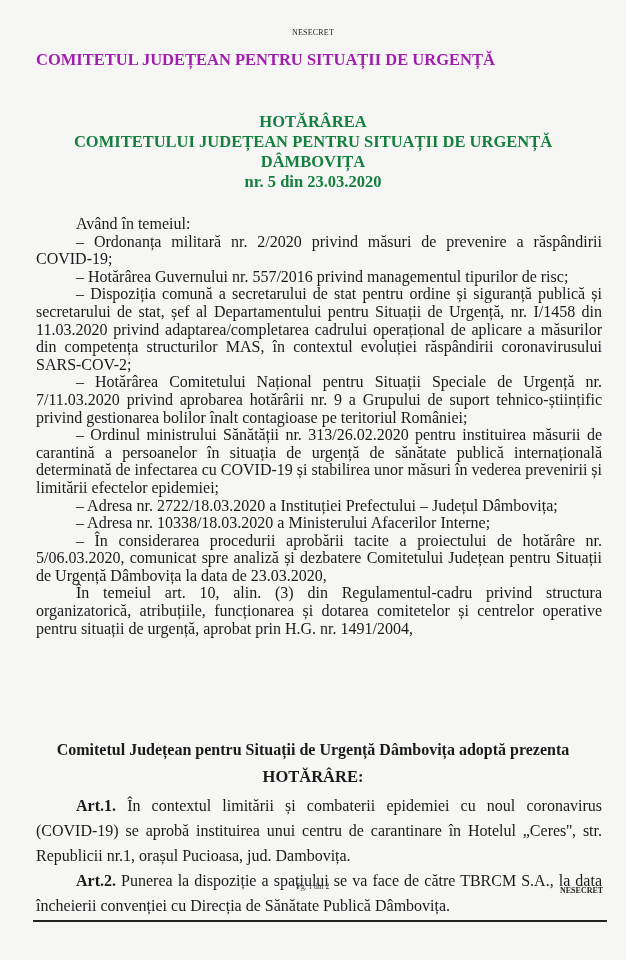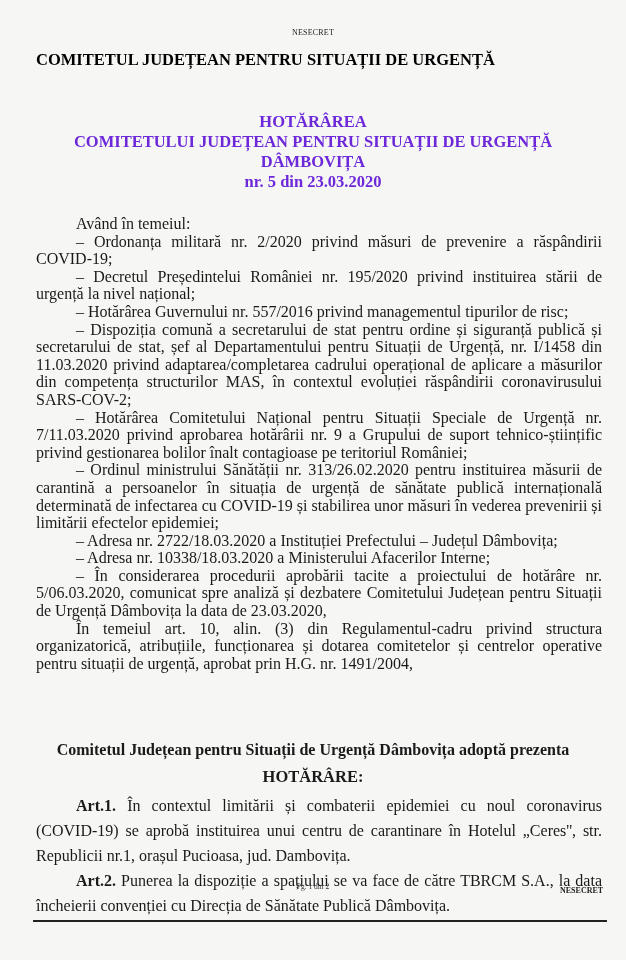--- a/index.html
+++ b/index.html
@@ -10,25 +10,25 @@
       color: #1a1a1a;
       position: relative;
     }
     .page { position: absolute; left: 0; top: 0; width: 626px; height: 960px; }
     .classif-top {
       position: absolute; top: 28px; left: 0; width: 626px; text-align: center;
       font-size: 8px; letter-spacing: 0.2px; color: #222;
     }
     .org {
       position: absolute; top: 50px; left: 36px; font-weight: bold;
-      font-size: 16.5px; color: #000000; white-space: nowrap;
+      font-size: 16.5px; color: #a21caf; white-space: nowrap;
     }
     .title-block {
       position: absolute; top: 112px; left: 0; width: 626px; text-align: center;
-      font-weight: bold; font-size: 16.5px; line-height: 20px; color: #6d28d9;
+      font-weight: bold; font-size: 16.5px; line-height: 20px; color: #15803d;
     }
     .body {
       position: absolute; top: 215px; left: 36px; width: 566px;
       font-size: 16px; line-height: 17.6px; text-align: justify;
     }
     .body p { margin: 0; text-indent: 40px; }
     .body p.noindent { text-indent: 40px; }
     .adopt {
       position: absolute; top: 741px; left: 0; width: 626px; text-align: center;
       font-weight: bold; font-size: 16px;
@@ -63,21 +63,20 @@
   <div class="title-block">
     <div>HOTĂRÂREA</div>
     <div>COMITETULUI JUDEȚEAN PENTRU SITUAȚII DE URGENȚĂ</div>
     <div>DÂMBOVIȚA</div>
     <div>nr. 5 din 23.03.2020</div>
   </div>
 
   <div class="body">
     <p>Având în temeiul:</p>
     <p>– Ordonanța militară nr. 2/2020 privind măsuri de prevenire a răspândirii COVID-19;</p>
-    <p>– Decretul Președintelui României nr. 195/2020 privind instituirea stării de urgență la nivel național;</p>
     <p>– Hotărârea Guvernului nr. 557/2016 privind managementul tipurilor de risc;</p>
     <p>– Dispoziția comună a secretarului de stat pentru ordine și siguranță publică și secretarului de stat, șef al Departamentului pentru Situații de Urgență, nr. I/1458 din 11.03.2020 privind adaptarea/completarea cadrului operațional de aplicare a măsurilor din competența structurilor MAS, în contextul evoluției răspândirii coronavirusului SARS-COV-2;</p>
     <p>– Hotărârea Comitetului Național pentru Situații Speciale de Urgență nr. 7/11.03.2020 privind aprobarea hotărârii nr. 9 a Grupului de suport tehnico-științific privind gestionarea bolilor înalt contagioase pe teritoriul României;</p>
     <p>– Ordinul ministrului Sănătății nr. 313/26.02.2020 pentru instituirea măsurii de carantină a persoanelor în situația de urgență de sănătate publică internațională determinată de infectarea cu COVID-19 și stabilirea unor măsuri în vederea prevenirii și limitării efectelor epidemiei;</p>
     <p>– Adresa nr. 2722/18.03.2020 a Instituției Prefectului – Județul Dâmbovița;</p>
     <p>– Adresa nr. 10338/18.03.2020 a Ministerului Afacerilor Interne;</p>
     <p>– În considerarea procedurii aprobării tacite a proiectului de hotărâre nr. 5/06.03.2020, comunicat spre analiză și dezbatere Comitetului Județean pentru Situații de Urgență Dâmbovița la data de 23.03.2020,</p>
     <p class="noindent">În temeiul art. 10, alin. (3) din Regulamentul-cadru privind structura organizatorică, atribuțiile, funcționarea și dotarea comitetelor și centrelor operative pentru situații de urgență, aprobat prin H.G. nr. 1491/2004,</p>
   </div>
 

